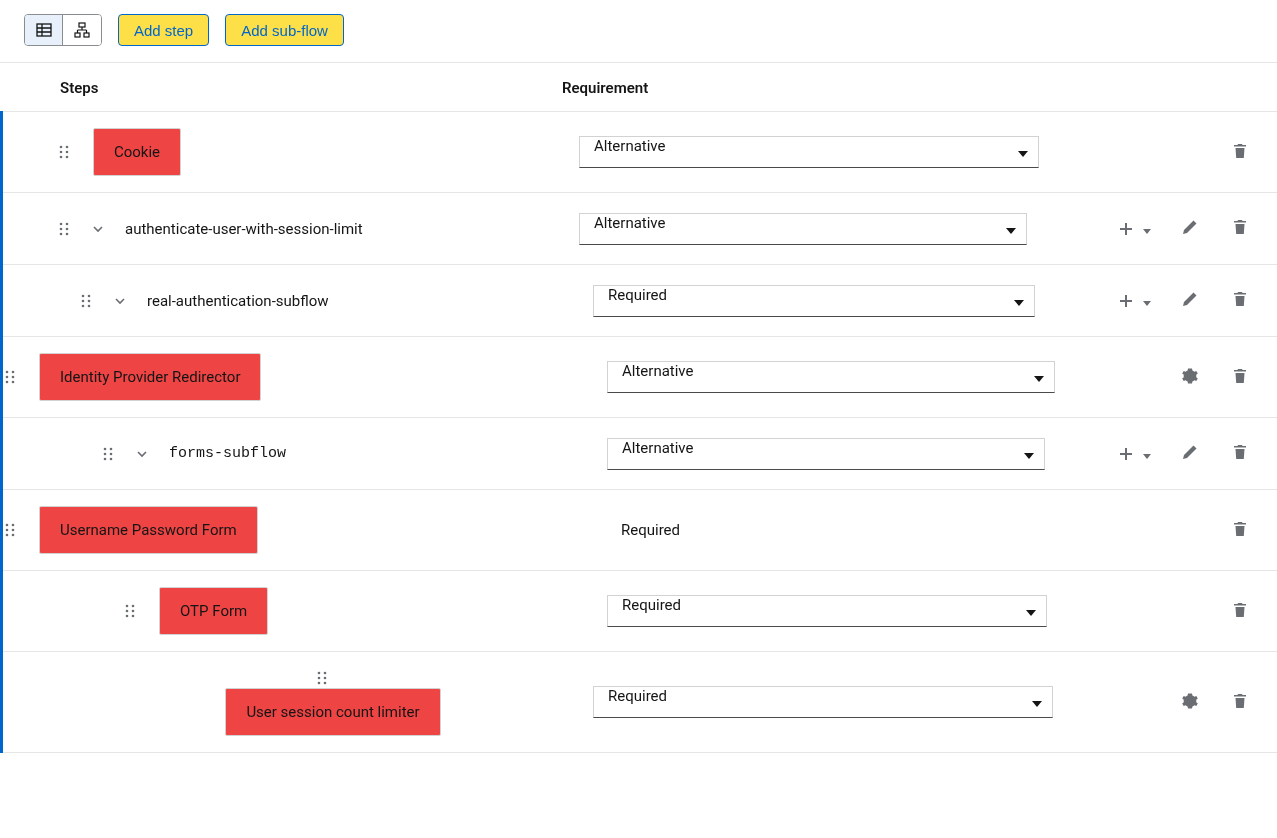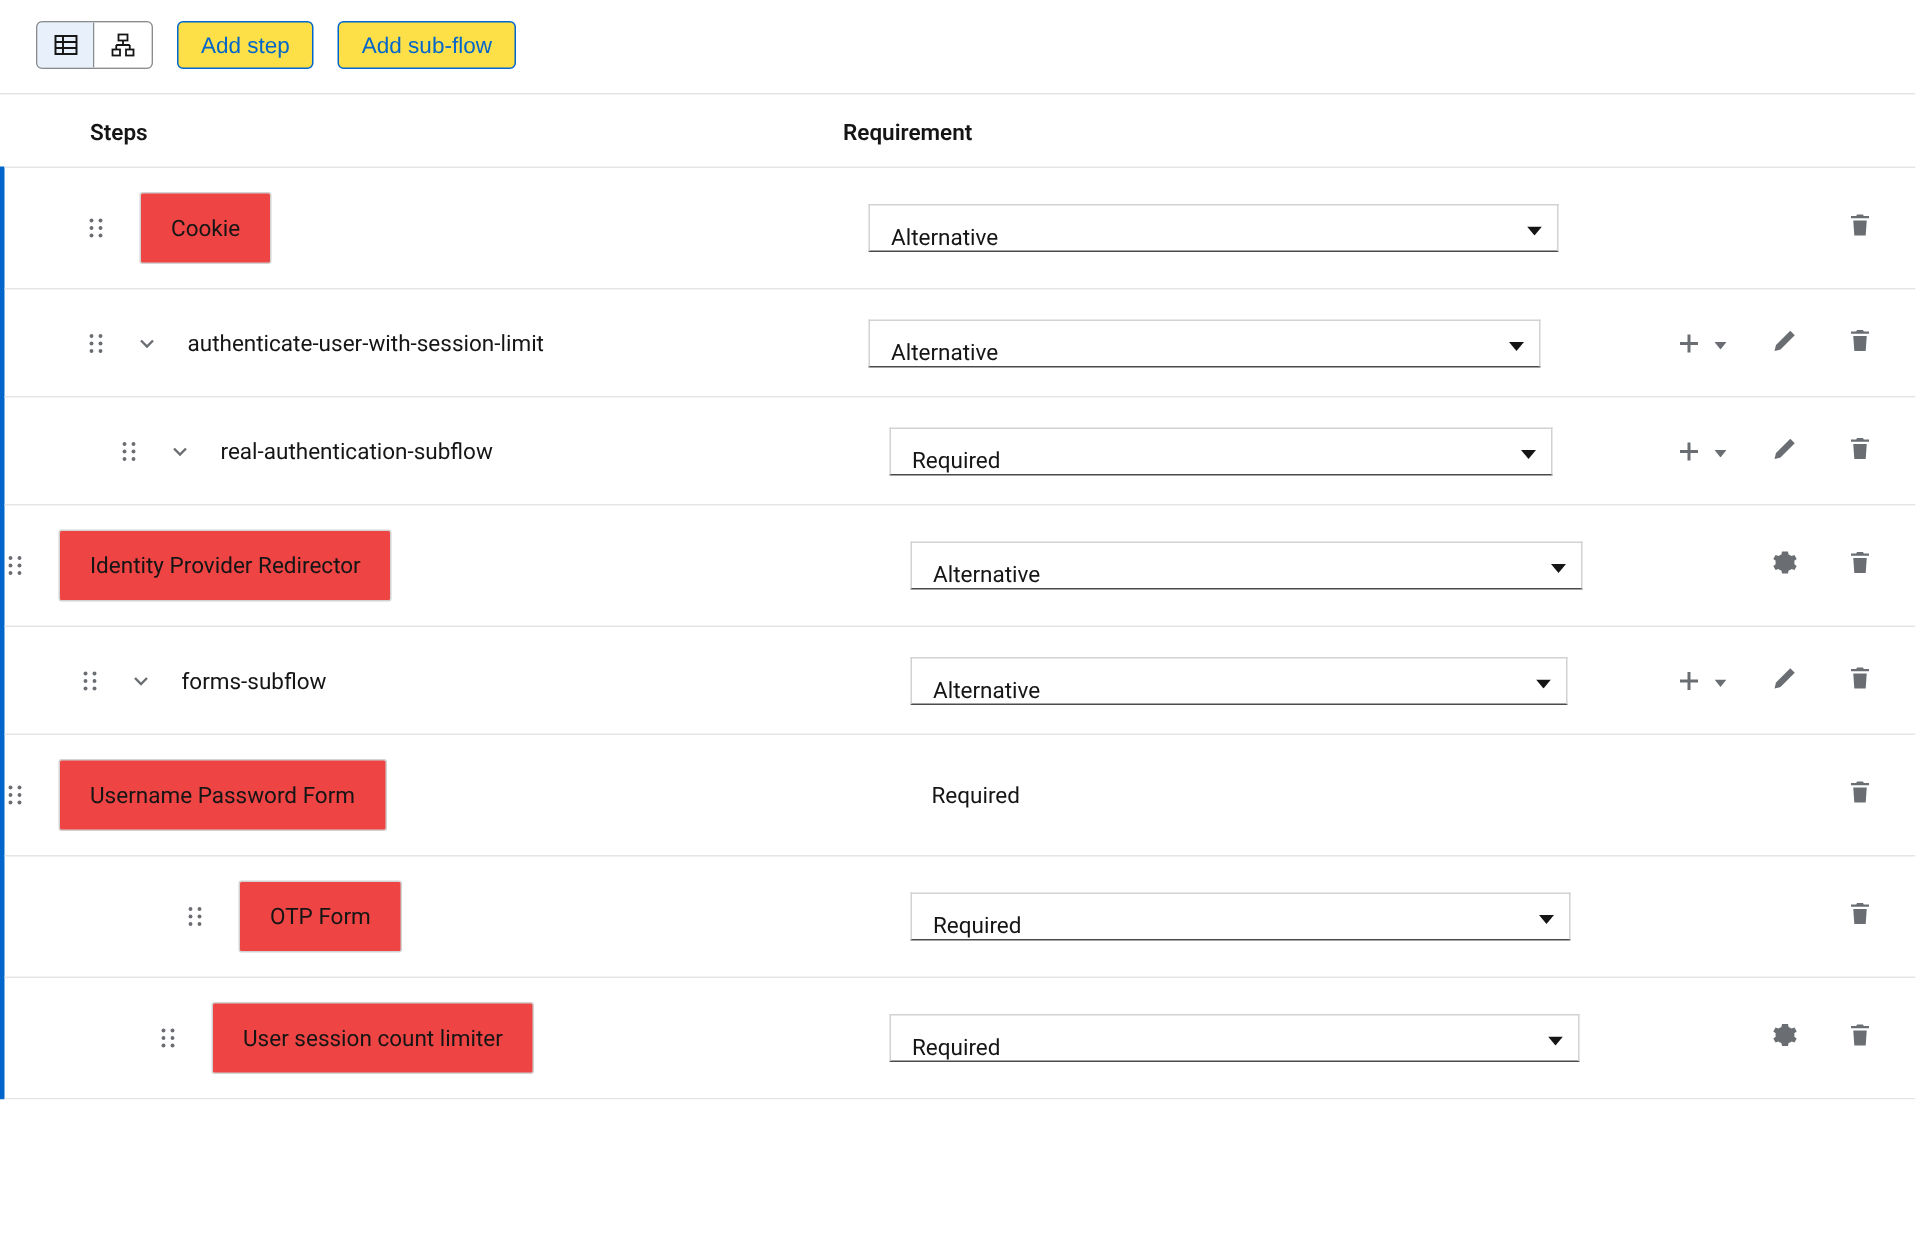--- a/index.html
+++ b/index.html
@@ -117,21 +117,21 @@
     display: flex;
     align-items: center;
   }
   .select-box {
     position: relative;
     border: 1px solid #d2d2d2;
     border-bottom: 1px solid #4a4a4a;
     background: #fff;
     height: 32px;
     display: flex;
-    align-items: flex-end;
+    align-items: flex-start;
     padding: 0 36px 0 14px;
     font-size: 15px;
     cursor: pointer;
     min-width: 300px;
   }
   .select-box .caret {
     position: absolute;
     right: 10px;
     top: 50%;
     transform: translateY(-50%);
@@ -362,21 +362,21 @@
             </svg></span>
         </span>
         <span class="icon-btn">
           <span><svg width="16" height="16" viewBox="0 0 16 16" fill="#6a6e73">
               <path d="M6 1h4l.5 1H14v1.5H2V2h3.5L6 1zM3.5 5h9l-.7 10H4.2L3.5 5z"></path>
             </svg></span>
         </span>
       </div>
     </div>
     <div class="row">
-      <div class="left" style="padding-left: 50px;">
+      <div class="left" style="padding-left: 98px; font-family: Liberation Mono, monospace;">
         <span class="drag-handle">
           <svg width="10" height="16" viewBox="0 0 10 16">
             <circle cx="2" cy="3" r="1.3" fill="#6a6e73"></circle>
             <circle cx="8" cy="3" r="1.3" fill="#6a6e73"></circle>
             <circle cx="2" cy="8" r="1.3" fill="#6a6e73"></circle>
             <circle cx="8" cy="8" r="1.3" fill="#6a6e73"></circle>
             <circle cx="2" cy="13" r="1.3" fill="#6a6e73"></circle>
             <circle cx="8" cy="13" r="1.3" fill="#6a6e73"></circle>
           </svg>
         </span>
@@ -468,21 +468,21 @@
       </div>
       <div class="actions">
         <span class="icon-btn">
           <span><svg width="16" height="16" viewBox="0 0 16 16" fill="#6a6e73">
               <path d="M6 1h4l.5 1H14v1.5H2V2h3.5L6 1zM3.5 5h9l-.7 10H4.2L3.5 5z"></path>
             </svg></span>
         </span>
       </div>
     </div>
     <div class="row">
-      <div class="left" style="padding-left: 102px;">
+      <div class="left" style="padding-left: 76px; flex-direction: column;">
         <span class="drag-handle">
           <svg width="10" height="16" viewBox="0 0 10 16">
             <circle cx="2" cy="3" r="1.3" fill="#6a6e73"></circle>
             <circle cx="8" cy="3" r="1.3" fill="#6a6e73"></circle>
             <circle cx="2" cy="8" r="1.3" fill="#6a6e73"></circle>
             <circle cx="8" cy="8" r="1.3" fill="#6a6e73"></circle>
             <circle cx="2" cy="13" r="1.3" fill="#6a6e73"></circle>
             <circle cx="8" cy="13" r="1.3" fill="#6a6e73"></circle>
           </svg>
         </span>

